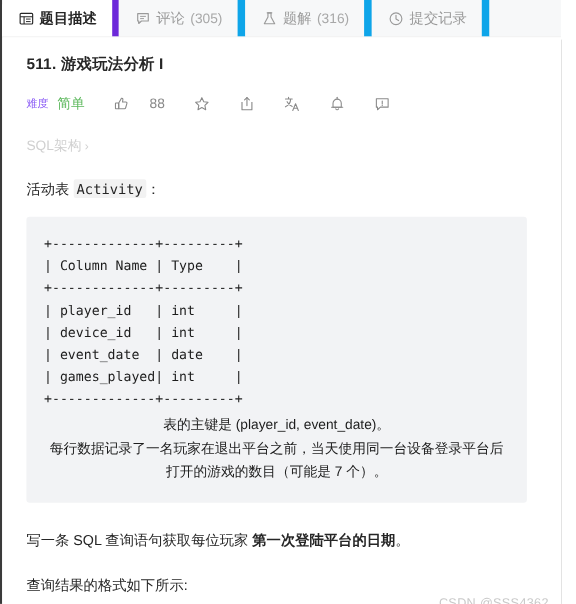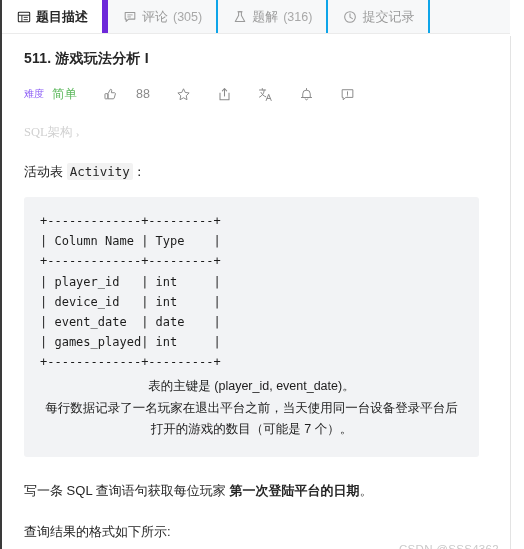--- a/index.html
+++ b/index.html
@@ -61,21 +61,21 @@
     border-bottom: 1px solid #ebebeb;
   }
   .tab {
     display: flex;
     align-items: center;
     gap: 5px;
     padding: 0 14px;
     font-size: 13px;
     color: #9a9a9a;
     background: #f7f8f9;
-    border-right: 2px solid #0ea5e9;
+    border-right: 7px solid #0ea5e9;
     cursor: pointer;
     white-space: nowrap;
     position: relative;
   }
   .tab:first-child { border-left: none; }
   .tab.active {
     background: #ffffff;
     color: #262626;
     font-weight: bold;
     border-right: 6px solid #6d28d9;
@@ -144,21 +144,20 @@
 
   
   .schema-toggle {
     margin: 20px 0 0 22px;
     font-size: 12.5px;
     color: #d0d0d0;
     display: flex;
     align-items: center;
     gap: 3px;
     cursor: pointer;
-    font-family: Liberation Serif, serif;
   }
   .schema-toggle .chev {
     font-size: 11px;
     color: #d0d0d0;
   }
 
   
   .para {
     margin: 20px 0 0 22px;
     font-size: 13px;

